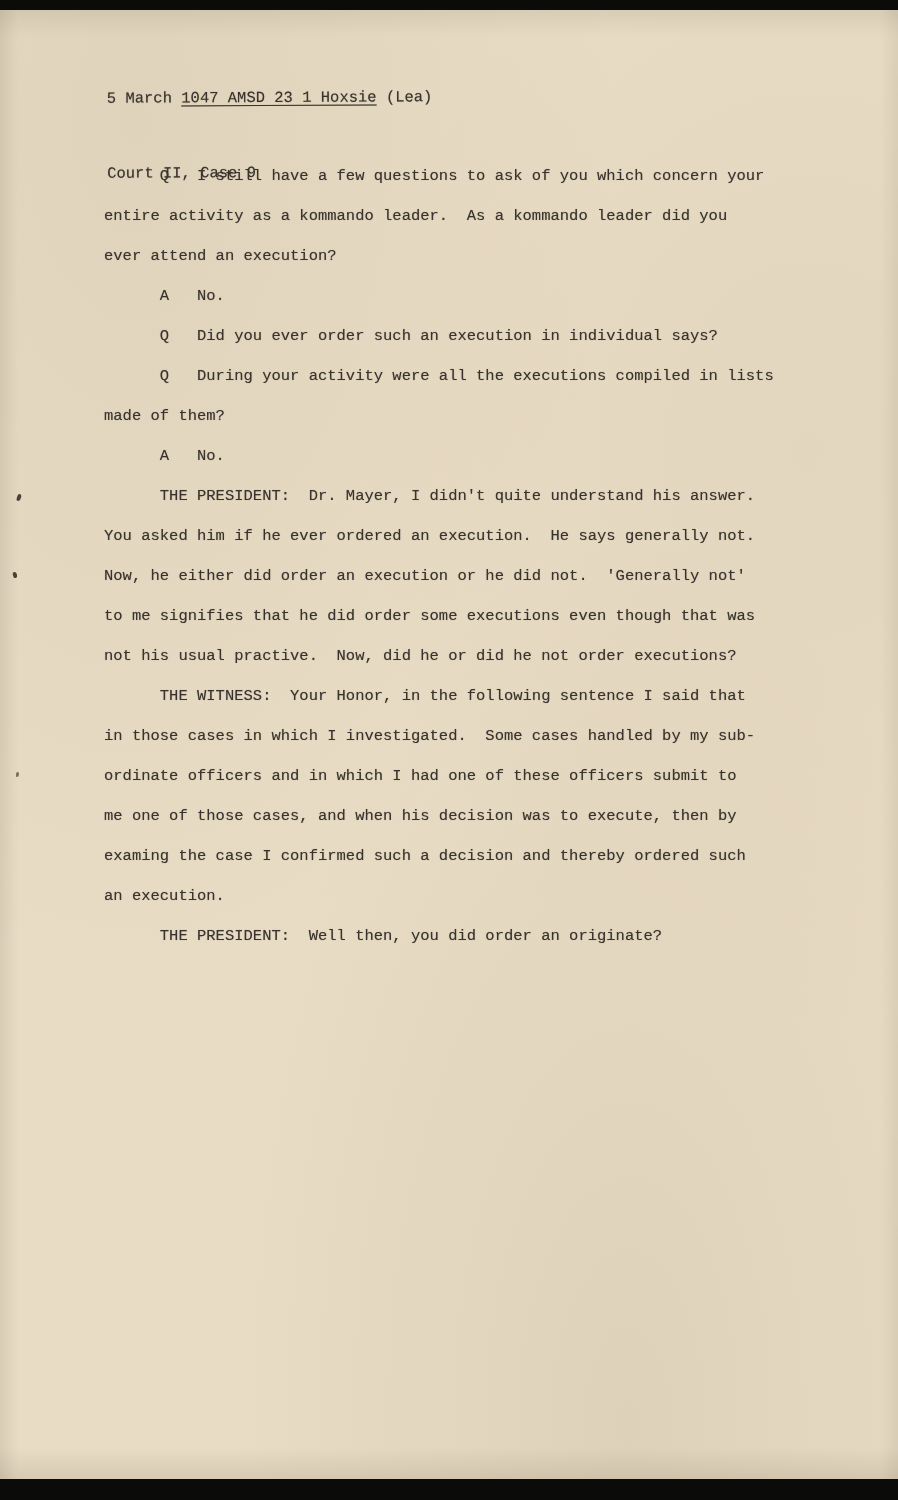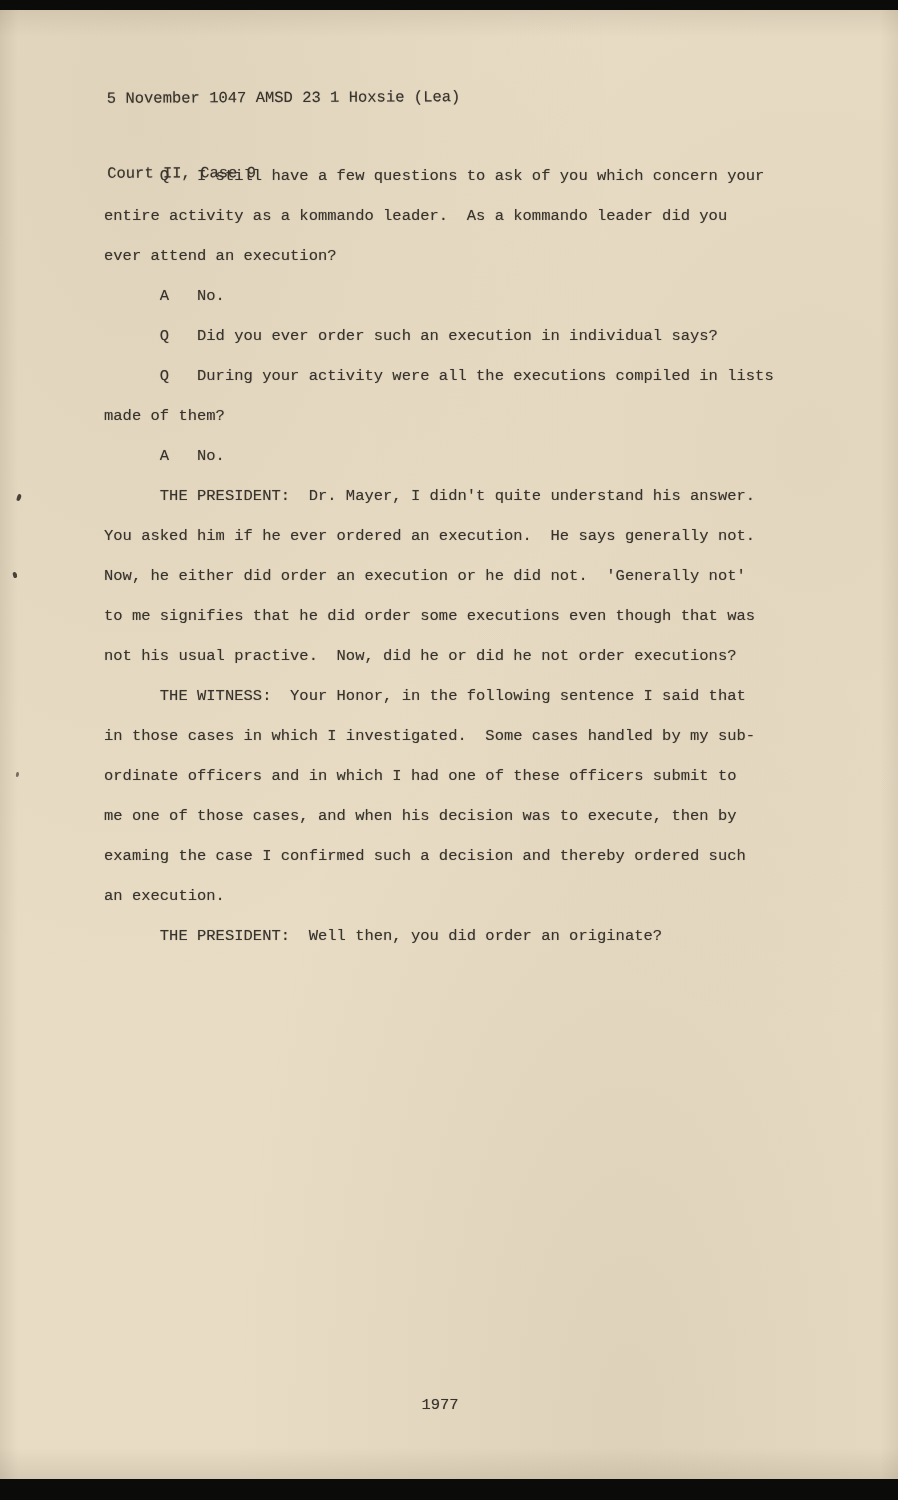--- a/index.html
+++ b/index.html
@@ -47,20 +47,21 @@
     position: absolute;
     left: 107px;
     top: 36px;
     font-size: 15.5px;
     line-height: 25px;
     white-space: pre;
     text-shadow: 0 0 1px rgba(56, 51, 44, 0.45);
     transform: rotate(-0.25deg);
   }
   .doc-header .u {
+    text-decoration: underline;
     text-underline-offset: 3px;
   }
   .transcript-body {
     position: absolute;
     left: 104px;
     top: 156px;
     width: 762px;
     font-size: 15.5px;
     line-height: 40px;
     text-shadow: 0 0 1px rgba(56, 51, 44, 0.42);
@@ -88,21 +89,21 @@
   .speck-3 { left: 16px; top: 772px; width: 3px; height: 5px; transform: rotate(10deg); opacity: .7; }
 </style>
 </head>
 <body>
 
 <div class="page">
 
   <div class="scan-edge-top"></div>
 
   <div class="doc-header">
-    <div><span>5 November </span><span class="u">1047 AMSD 23 1 Hoxsie</span><span> (Lea)</span></div>
+    <div><span>5 March </span><span class="u">1047 AMSD 23 1 Hoxsie</span><span> (Lea)</span></div>
     <div>Court II, Case 9</div>
   </div>
 
   <div class="transcript-body">
       <p>      Q   I still have a few questions to ask of you which concern your
 entire activity as a kommando leader.  As a kommando leader did you
 ever attend an execution?</p>
       <p>      A   No.</p>
       <p>      Q   Did you ever order such an execution in individual says?</p>
       <p>      Q   During your activity were all the executions compiled in lists
@@ -115,21 +116,20 @@
 not his usual practive.  Now, did he or did he not order executions?</p>
       <p>      THE WITNESS:  Your Honor, in the following sentence I said that
 in those cases in which I investigated.  Some cases handled by my sub-
 ordinate officers and in which I had one of these officers submit to
 me one of those cases, and when his decision was to execute, then by
 examing the case I confirmed such a decision and thereby ordered such
 an execution.</p>
       <p>      THE PRESIDENT:  Well then, you did order an originate?</p>
     </div>
 
-  <div class="page-number">1977</div>
 
   <div class="speck speck-1"></div>
   <div class="speck speck-2"></div>
   <div class="speck speck-3"></div>
 
   <div class="scan-edge-bottom"></div>
 
 </div>
 
 </body></html>

